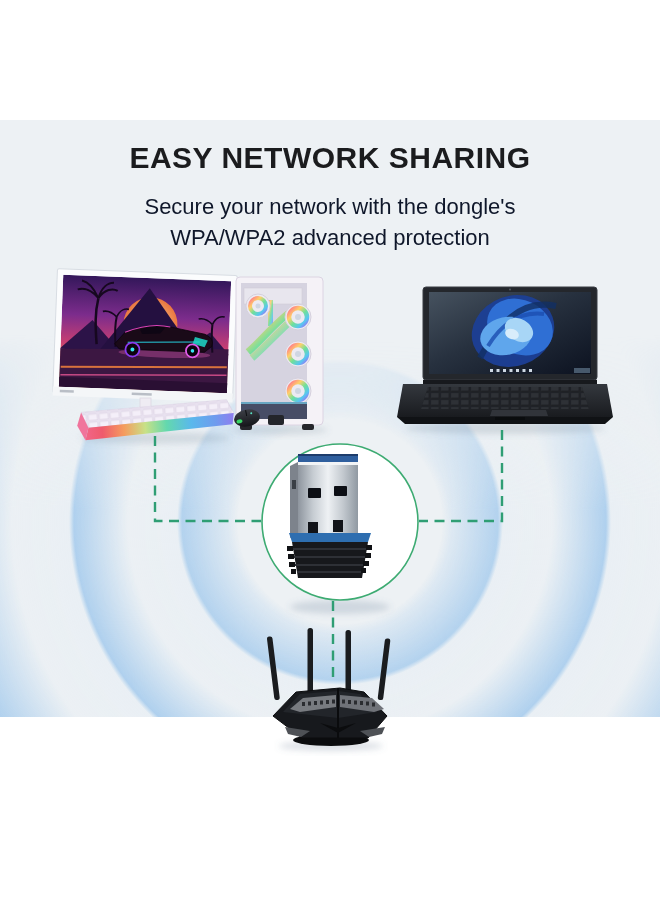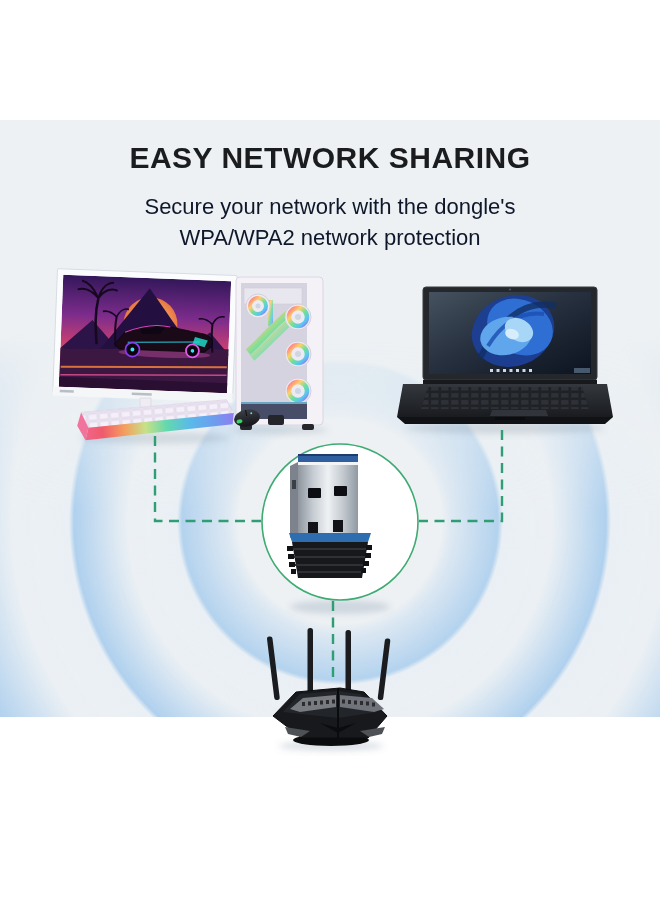--- a/index.html
+++ b/index.html
@@ -50,21 +50,21 @@
 
 <div class="canvas">
 
   <div class="panel">
     <div class="ripples"></div>
   </div>
 
   <div class="title">EASY NETWORK SHARING</div>
   <div class="subtitle">
     <div>Secure your network with the dongle's</div>
-    <div>WPA/WPA2 network protection</div>
+    <div>WPA/WPA2 advanced protection</div>
   </div>
 
   <svg class="scene" width="660" height="900" viewBox="0 0 660 900">
     <defs>
       <linearGradient id="sky" x1="0" y1="0" x2="0" y2="1">
         <stop offset="0" stop-color="#33175a"></stop>
           <stop offset="0.35" stop-color="#7c2c8c"></stop>
         <stop offset="0.6" stop-color="#c73f72"></stop>
           <stop offset="0.82" stop-color="#ef8a4b"></stop>
         <stop offset="1" stop-color="#f7b05e"></stop>

